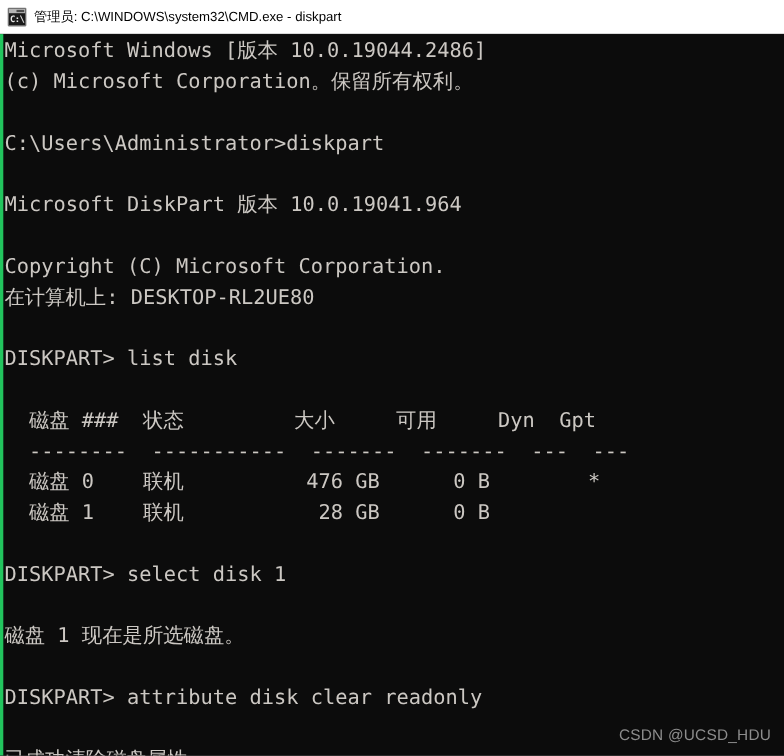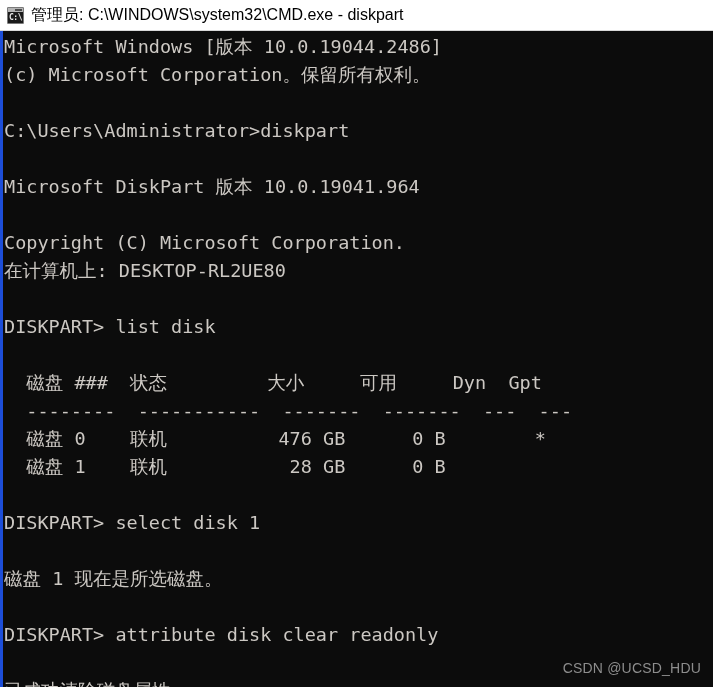--- a/index.html
+++ b/index.html
@@ -74,35 +74,35 @@
     bottom: 0;
     color: #e8e8e8;
     font-family: "DejaVu Sans Mono", monospace;
     font-size: 8px;
     line-height: 11px;
     letter-spacing: -0.5px;
     font-weight: bold;
   }
   #title-text {
     font-family: "Liberation Sans", sans-serif;
-    font-size: 16px;
+    font-size: 12px;
     color: #000000;
     white-space: nowrap;
     line-height: 18px;
   }
 
   
   #console {
     position: absolute;
     left: 0;
     top: 31px;
     width: 713px;
     height: 656px;
     background: #0c0c0c;
-    border-left: 3px solid #1d4ed8;
+    border-left: 3px solid #22c55e;
     box-sizing: border-box;
     overflow: hidden;
   }
   #console-text {
     position: absolute;
     left: 1px;
     top: 2px;
     margin: 0;
     padding: 0;
     color: #ccc8c3;

